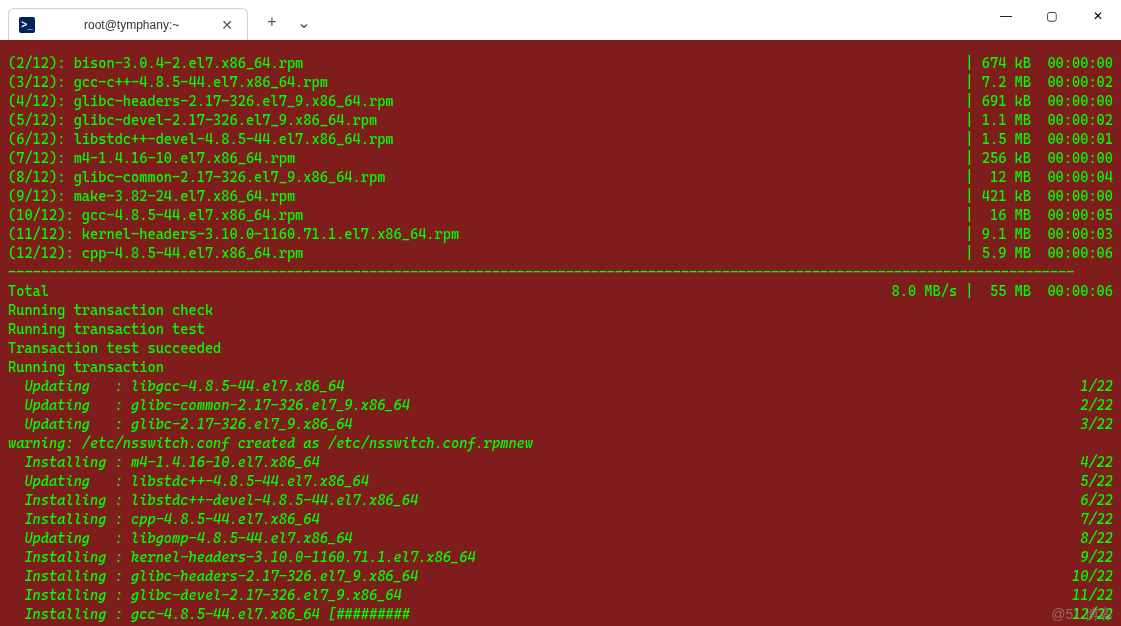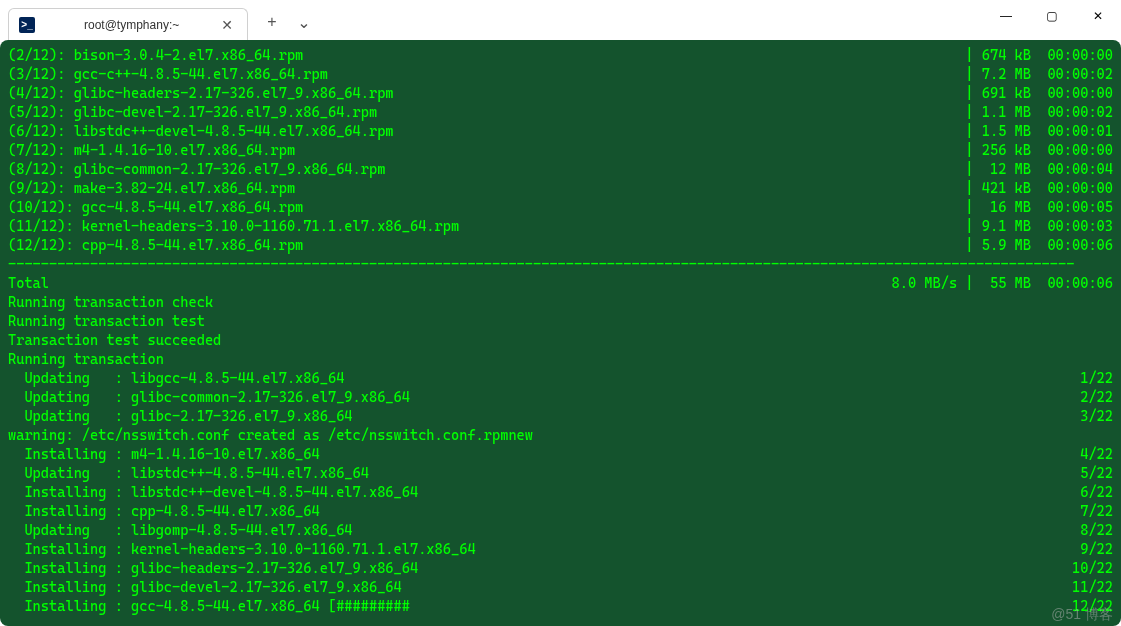--- a/index.html
+++ b/index.html
@@ -63,38 +63,37 @@
     position: absolute;
     right: 0; top: 0;
     display: flex;
   }
   .win-controls .wc {
     width: 46px; height: 32px;
     display: flex; align-items: center; justify-content: center;
     color: #000; font-size: 12px; cursor: pointer;
   }
   .terminal {
-    background: #14532d;
+    background: #7f1d1d;
     color: #00ff00;
     font-family: "Cascadia Mono", "Consolas", monospace;
     font-size: 14px;
     line-height: 19px;
     height: calc(626px - 40px);
-    padding: 6px 8px 0 8px;
+    padding: 14px 8px 0 8px;
     white-space: pre;
     overflow: hidden;
     position: relative;
-    border-radius: 8px;
   }
   .row { display: flex; }
   .row .left { flex: 0 0 auto; }
   .row .mid { flex: 1; }
   .row .right { text-align: right; white-space: pre; }
   .divider { color: #00ff00; overflow: hidden; }
-  .trow { display: flex; }
+  .trow { display: flex; font-style: italic; }
   .trow .tl { flex: 1; white-space: pre; }
   .trow .tr { white-space: pre; }
   .watermark {
     position: absolute;
     right: 8px;
     bottom: 2px;
     color: rgba(180,180,180,0.5);
     font-size: 14px;
     font-family: sans-serif;
     pointer-events: none;

